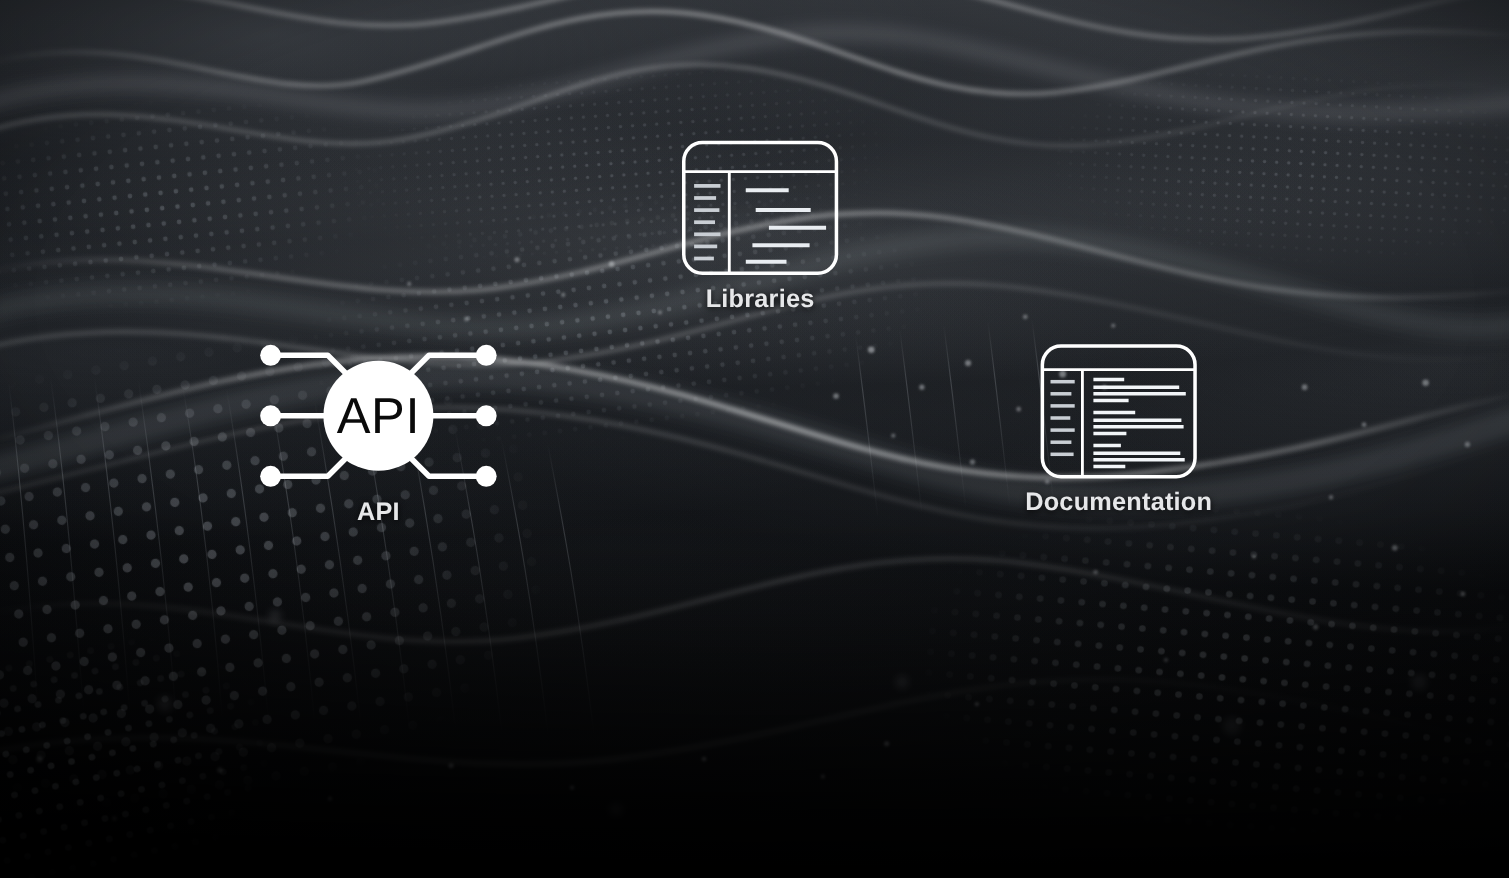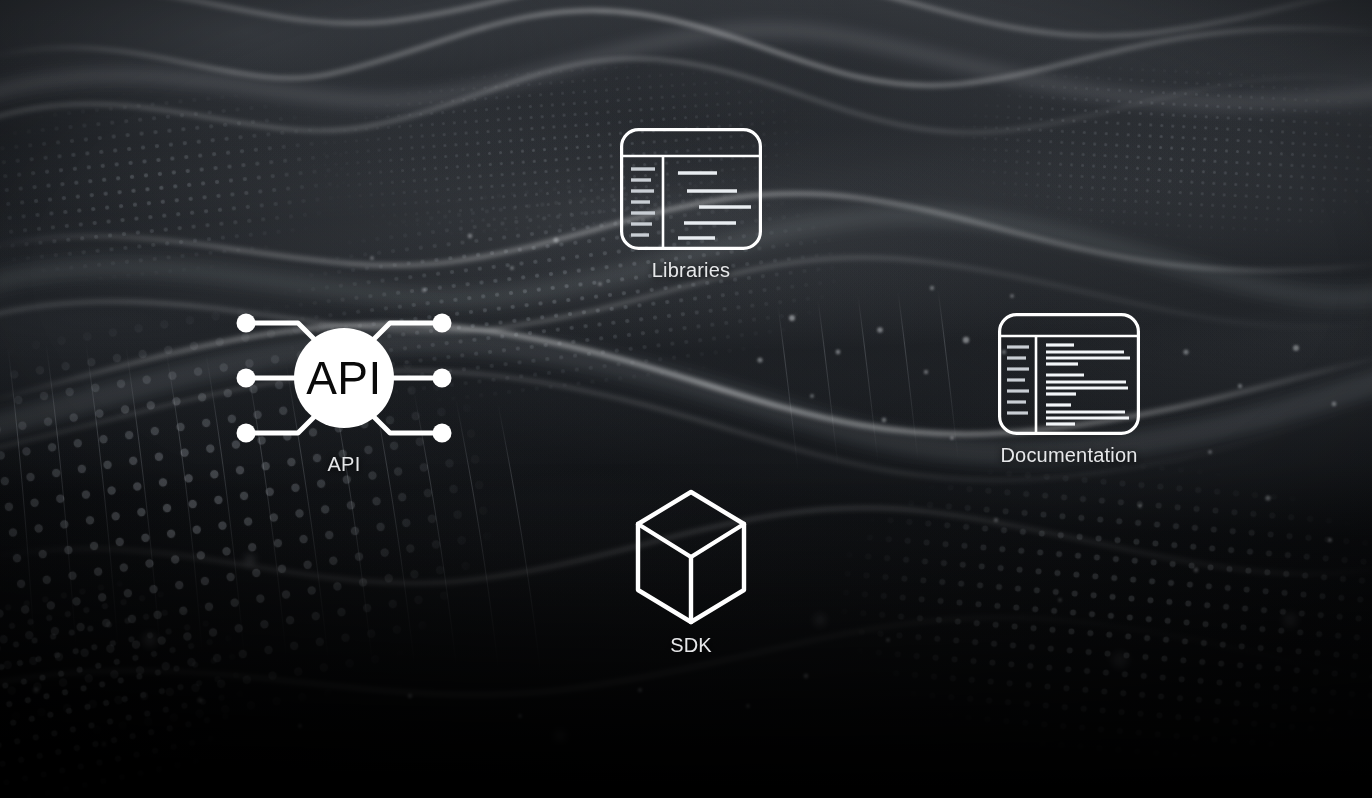--- a/index.html
+++ b/index.html
@@ -71,32 +71,32 @@
     display:flex;
     flex-direction:column;
     align-items:center;
   }
   .node-icon { position:relative; display:block; }
   .node-icon svg { display:block; overflow:visible; }
 
   .node-label {
     margin-top:10px;
     color:#e6e7e9;
-    font-size:20px;
-    font-weight:400;
+    font-size:23px;
+    font-weight:700;
     letter-spacing:.2px;
     line-height:1;
     white-space:nowrap;
     text-shadow:0 1px 6px rgba(0,0,0,.85);
   }
 
   
   #node-libraries     { left:691px; top:128px; transform:translateX(-50%); }
   #node-api           { left:344px; top:312px; transform:translateX(-50%);justify-content:space-between; }
-  #node-documentation { left:1069px; top:313px; transform:translateX(-50%); }
+  #node-documentation { left:1017px; top:313px; transform:translateX(-50%); }
   #node-sdk           { left:691px; top:489px; transform:translateX(-50%); }
 
   
   .api-word {
     font-family:"Liberation Sans", sans-serif;
     font-size:46px;
     font-weight:400;
     fill:#0a0a0a;
     letter-spacing:.5px;
   }
@@ -395,28 +395,14 @@
           <line x1="48" y1="92" x2="73" y2="92"></line>
           <line x1="48" y1="99" x2="127" y2="99"></line>
           <line x1="48" y1="105" x2="131" y2="105"></line>
           <line x1="48" y1="111" x2="77" y2="111"></line>
         </g>
       </svg>
     </span>
     <span class="node-label">Documentation</span>
   </div>
 
-  <div class="node" id="node-sdk">
-    <span class="node-icon">
-      <svg width="114" height="136" viewBox="0 0 114 136" xmlns="http://www.w3.org/2000/svg">
-        <g fill="none" stroke="#ffffff" stroke-width="4.4" stroke-linejoin="round" stroke-linecap="round">
-
-          <path d="M57,3 L110,35 L110,101 L57,133 L4,101 L4,35 Z"></path>
-
-          <path d="M4,35 L57,68 L110,35"></path>
-          <path d="M57,68 L57,133"></path>
-        </g>
-      </svg>
-    </span>
-    <span class="node-label">SDK</span>
-  </div>
 
 </div>
 
 </body></html>

